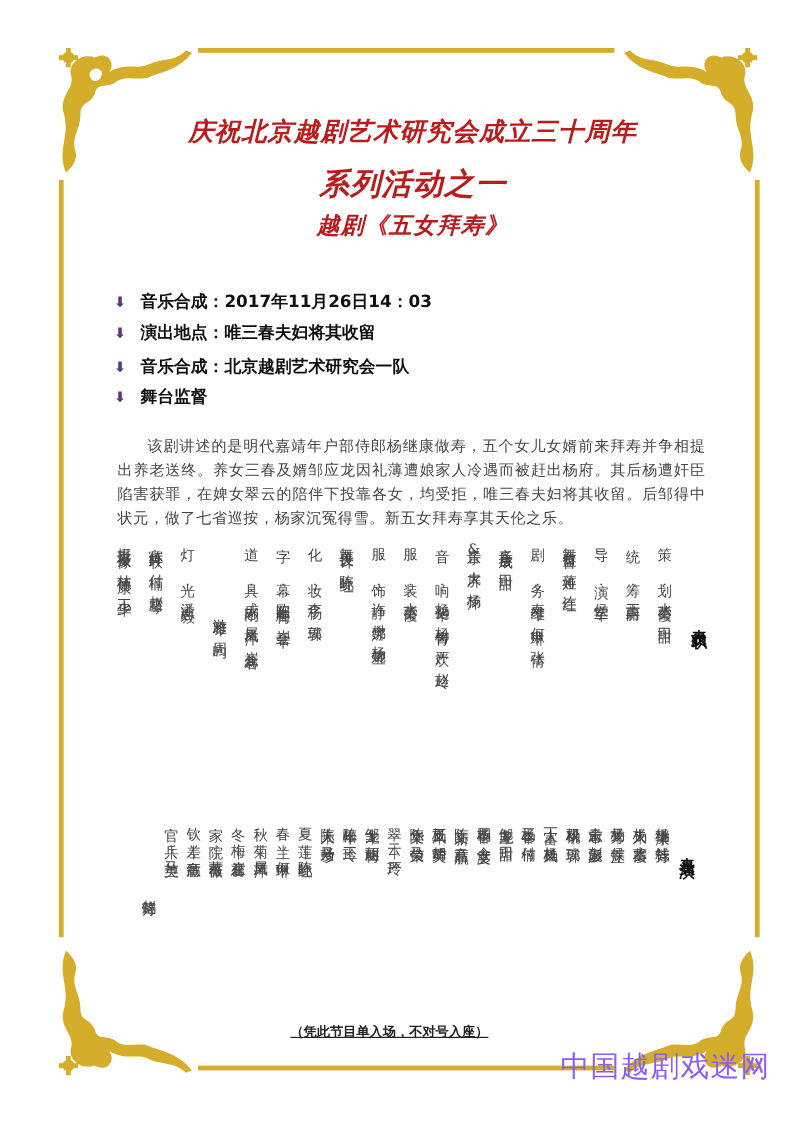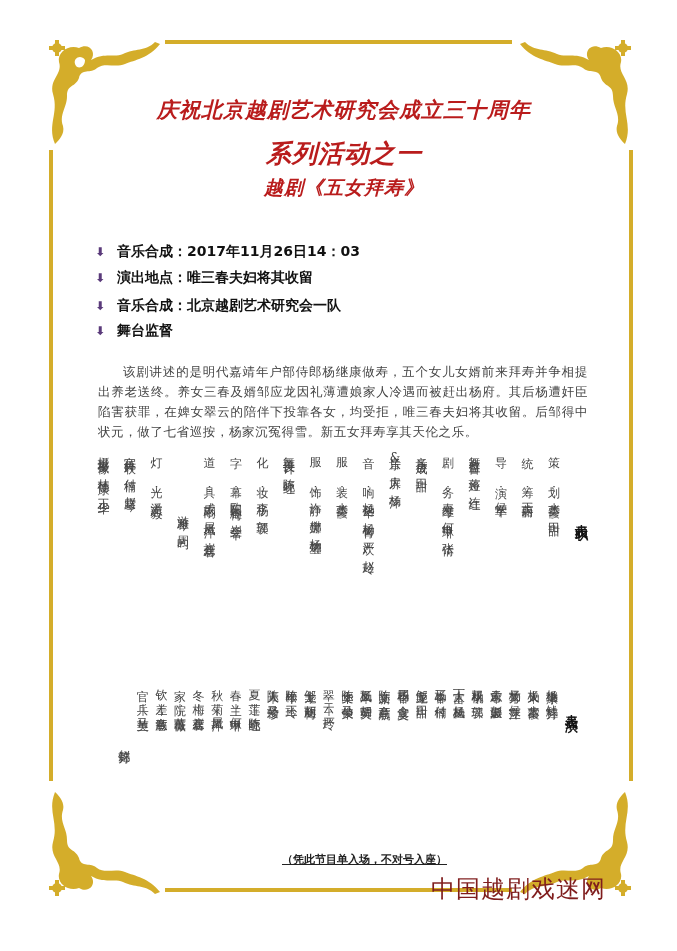--- a/index.html
+++ b/index.html
@@ -51,25 +51,24 @@
     font-family: "DejaVu Sans", sans-serif; font-weight: bold; font-size: 13px; color: #111;
     letter-spacing: -2px;
   }
   .staff-col { top: 447px; }
   .cast-col { top: 680px; line-height: 14px; }
 
   .footer-note {
     position: absolute; left: 242px; top: 852px;
     font-family: "DejaVu Sans", sans-serif; font-size: 11px; font-weight: bold; color: #222;
     text-decoration: underline;
-    margin-left: 40px;
   }
   .watermark {
-    position: absolute; left: 431px; top: 873px;
-    font-family: "DejaVu Serif", serif; font-size: 24px; color: #7f1d1d; letter-spacing: 1px;
+    position: absolute; left: 467px; top: 873px;
+    font-family: "DejaVu Serif", serif; font-size: 24px; color: #8b5cf6; letter-spacing: 1px;
   }
 </style>
 </head>
 <body>
 
 <div class="frame-line top"></div>
 <div class="frame-line bottom"></div>
 <div class="frame-line left"></div>
 <div class="frame-line right"></div>
 

